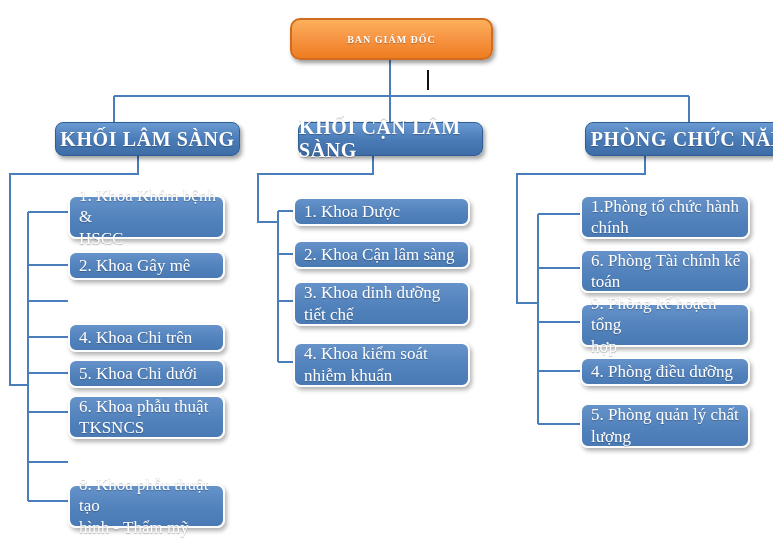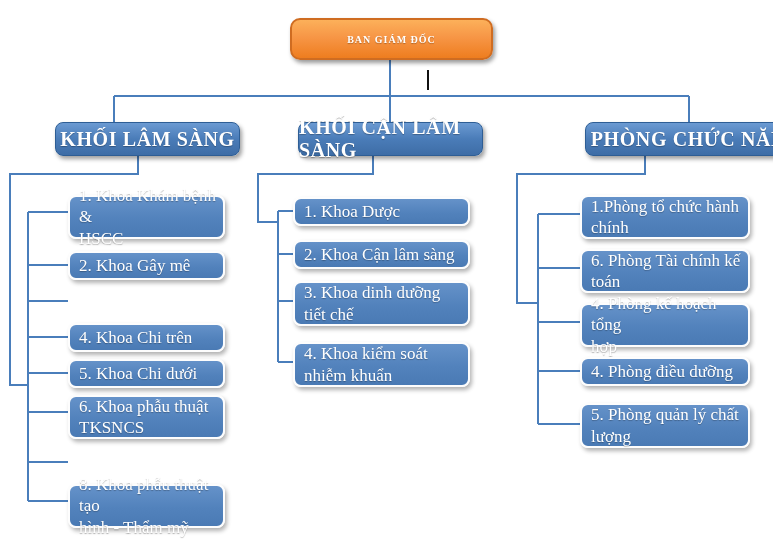--- a/index.html
+++ b/index.html
@@ -80,18 +80,18 @@
     <div class="node item" style="left: 293px; top: 197px; width: 177px; height: 29px;">1. Khoa Dược</div>
     <div class="node item" style="left: 293px; top: 240px; width: 177px; height: 29px;">2. Khoa Cận lâm sàng</div>
     <div class="node item" style="left: 293px; top: 281px; width: 177px; height: 45px;">3. Khoa dinh dưỡng
 tiết chế</div>
     <div class="node item" style="left: 293px; top: 342px; width: 177px; height: 45px;">4. Khoa kiểm soát
 nhiễm khuẩn</div>
     <div class="node item" style="left: 580px; top: 195px; width: 170px; height: 44px;">1.Phòng tổ chức hành
 chính</div>
     <div class="node item" style="left: 580px; top: 249px; width: 170px; height: 44px;">6. Phòng Tài chính kế
 toán</div>
-    <div class="node item" style="left: 580px; top: 303px; width: 170px; height: 44px;">4. Phòng kế hoạch tổng
+    <div class="node item" style="left: 580px; top: 303px; width: 170px; height: 44px;">9. Phòng kế hoạch tổng
 hợp</div>
     <div class="node item" style="left: 580px; top: 357px; width: 170px; height: 29px;">4. Phòng điều dưỡng</div>
     <div class="node item" style="left: 580px; top: 403px; width: 170px; height: 45px;">5. Phòng quản lý chất
 lượng</div>
   </div>
 
 </body></html>

